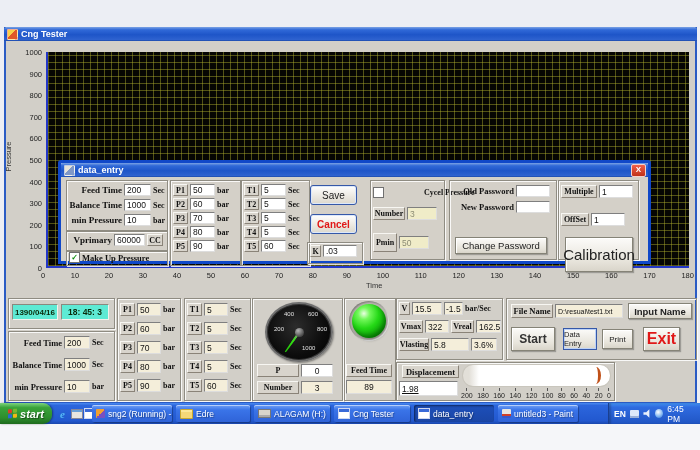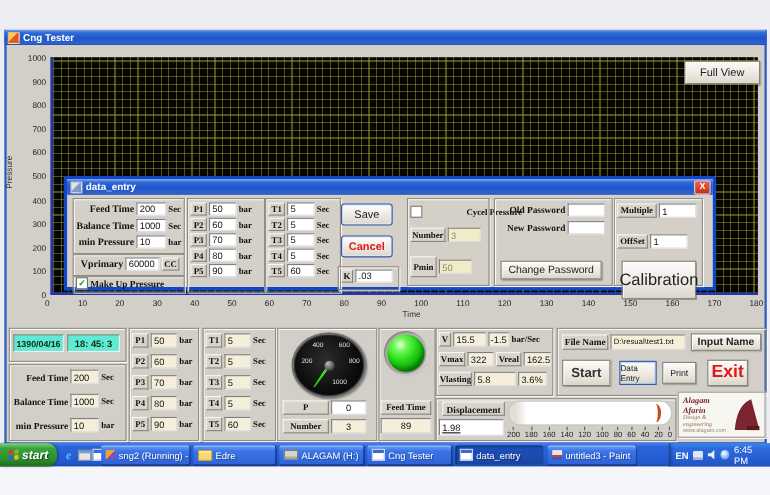--- a/index.html
+++ b/index.html
@@ -146,21 +146,20 @@
       <div class="xtick">110</div>
       <div class="xtick">120</div>
       <div class="xtick">130</div>
       <div class="xtick">140</div>
       <div class="xtick">150</div>
       <div class="xtick">160</div>
       <div class="xtick">170</div>
       <div class="xtick">180</div>
     </div>
   <div class="xlab">Time</div>
-  <div class="graybtn fullview">Full View</div>
 
   <div class="grp" style="left:8px;top:298px;width:105px;height:29px;"></div>
   <div class="greenbox abs" style="left:12px;top:304px;width:46px;height:16px;">1390/04/16</div>
   <div class="greenbox abs" style="left:61px;top:304px;width:48px;height:16px;font-size:8.5px;">18: 45: 3</div>
 
   <div class="grp" style="left:8px;top:331px;width:105px;height:68px;"></div>
   <div class="row" style="left:10px;top:336px;">
     <span class="slbl" style="width:52px;font-size:8.5px;">Feed Time</span>
     <span class="fld cfld" style="width:26px;height:13px;">200</span>
     <span class="unit">Sec</span>
@@ -298,31 +297,20 @@
       <div class="stick">140</div>
       <div class="stick">120</div>
       <div class="stick">100</div>
       <div class="stick">80</div>
       <div class="stick">60</div>
       <div class="stick">40</div>
       <div class="stick">20</div>
       <div class="stick">0</div>
     </div>
 
-  <div class="logo">
-    <div>
-      <div class="logo-name">Alagam Afarin</div>
-      <div class="logo-sub">Design &amp; engineering</div>
-      <div class="logo-web">www.alagam.com</div>
-    </div>
-    <svg width="26" height="32" viewBox="0 0 26 32">
-      <path d="M1 31 Q3 8 15 2 L17 1 L25 31 Z" fill="#7c2430"></path>
-      <rect x="13" y="27" width="12" height="4" fill="#5a1820"></rect>
-    </svg>
-  </div>
 
   <div class="dialog">
     <div class="titlebar dlg-titlebar abs">
       <span class="app-icon" style="background:linear-gradient(135deg,#e8e4d8 0 40%,#8098c8 40%);"></span>
       <span>data_entry</span>
       <span class="closebtn">X</span>
     </div>
 
     <div class="grp" style="left:5px;top:17px;width:100px;height:49px;"></div>
     <div class="row" style="left:7px;top:21px;">

